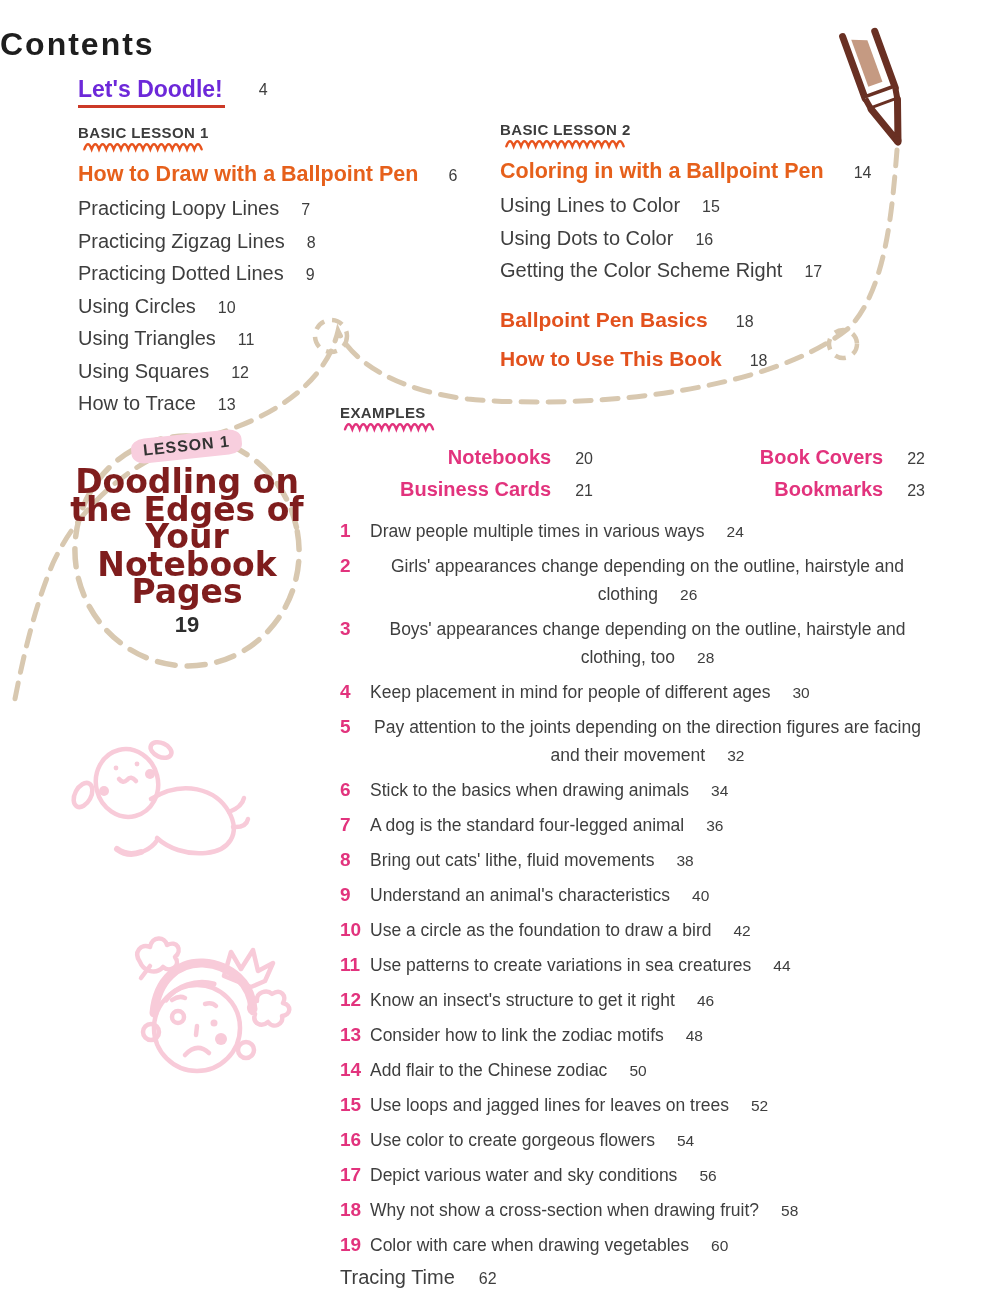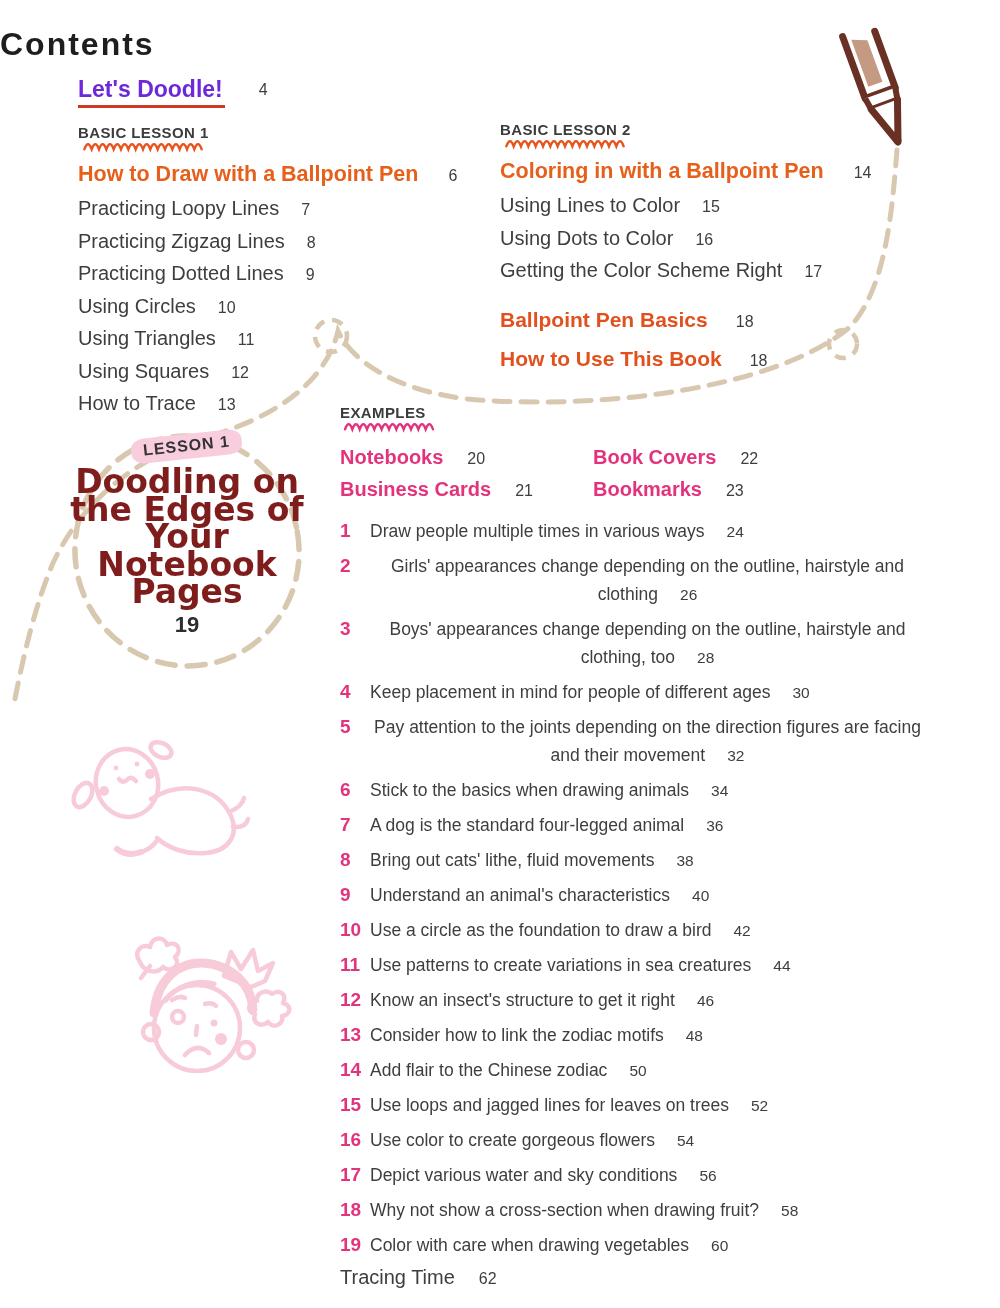--- a/index.html
+++ b/index.html
@@ -32,21 +32,21 @@
   .items{margin-top:6px;}
   .item{font-size:20px;line-height:31.5px;color:#3e3e3e;}
   .item .pg{margin-left:22px;}
 
   .extras{margin-top:13px;}
   .extra{font-size:21px;font-weight:bold;color:#e2511d;line-height:37.5px;}
   .extra .pg{margin-left:28px;}
 
   .examples{position:absolute;left:340px;top:388px;width:585px;}
   .links{display:grid;grid-template-columns:253px auto;margin-top:9px;}
-  .link-cell{font-size:20px;font-weight:bold;color:#e2337d;line-height:31px;}
+  .link-cell{font-size:20px;font-weight:bold;color:#e2337d;line-height:31px;text-align:right;}
   .link-cell .pg{margin-left:24px;font-weight:normal;}
 
   .entries{margin-top:11px;}
   .entry{display:flex;margin-bottom:6px;}
   .entry .num{color:#e2337d;font-weight:bold;font-size:19px;min-width:24px;
       line-height:28px;flex-shrink:0;margin-right:6px;}
   .etext{margin:0;font-size:17.5px;line-height:28px;color:#3e3e3e;max-width:555px;text-align:center;}
   .etext .pg{margin-left:22px;font-size:15.5px;}
 
   .toc-footer{margin-top:4px;font-size:20px;color:#3e3e3e;}

